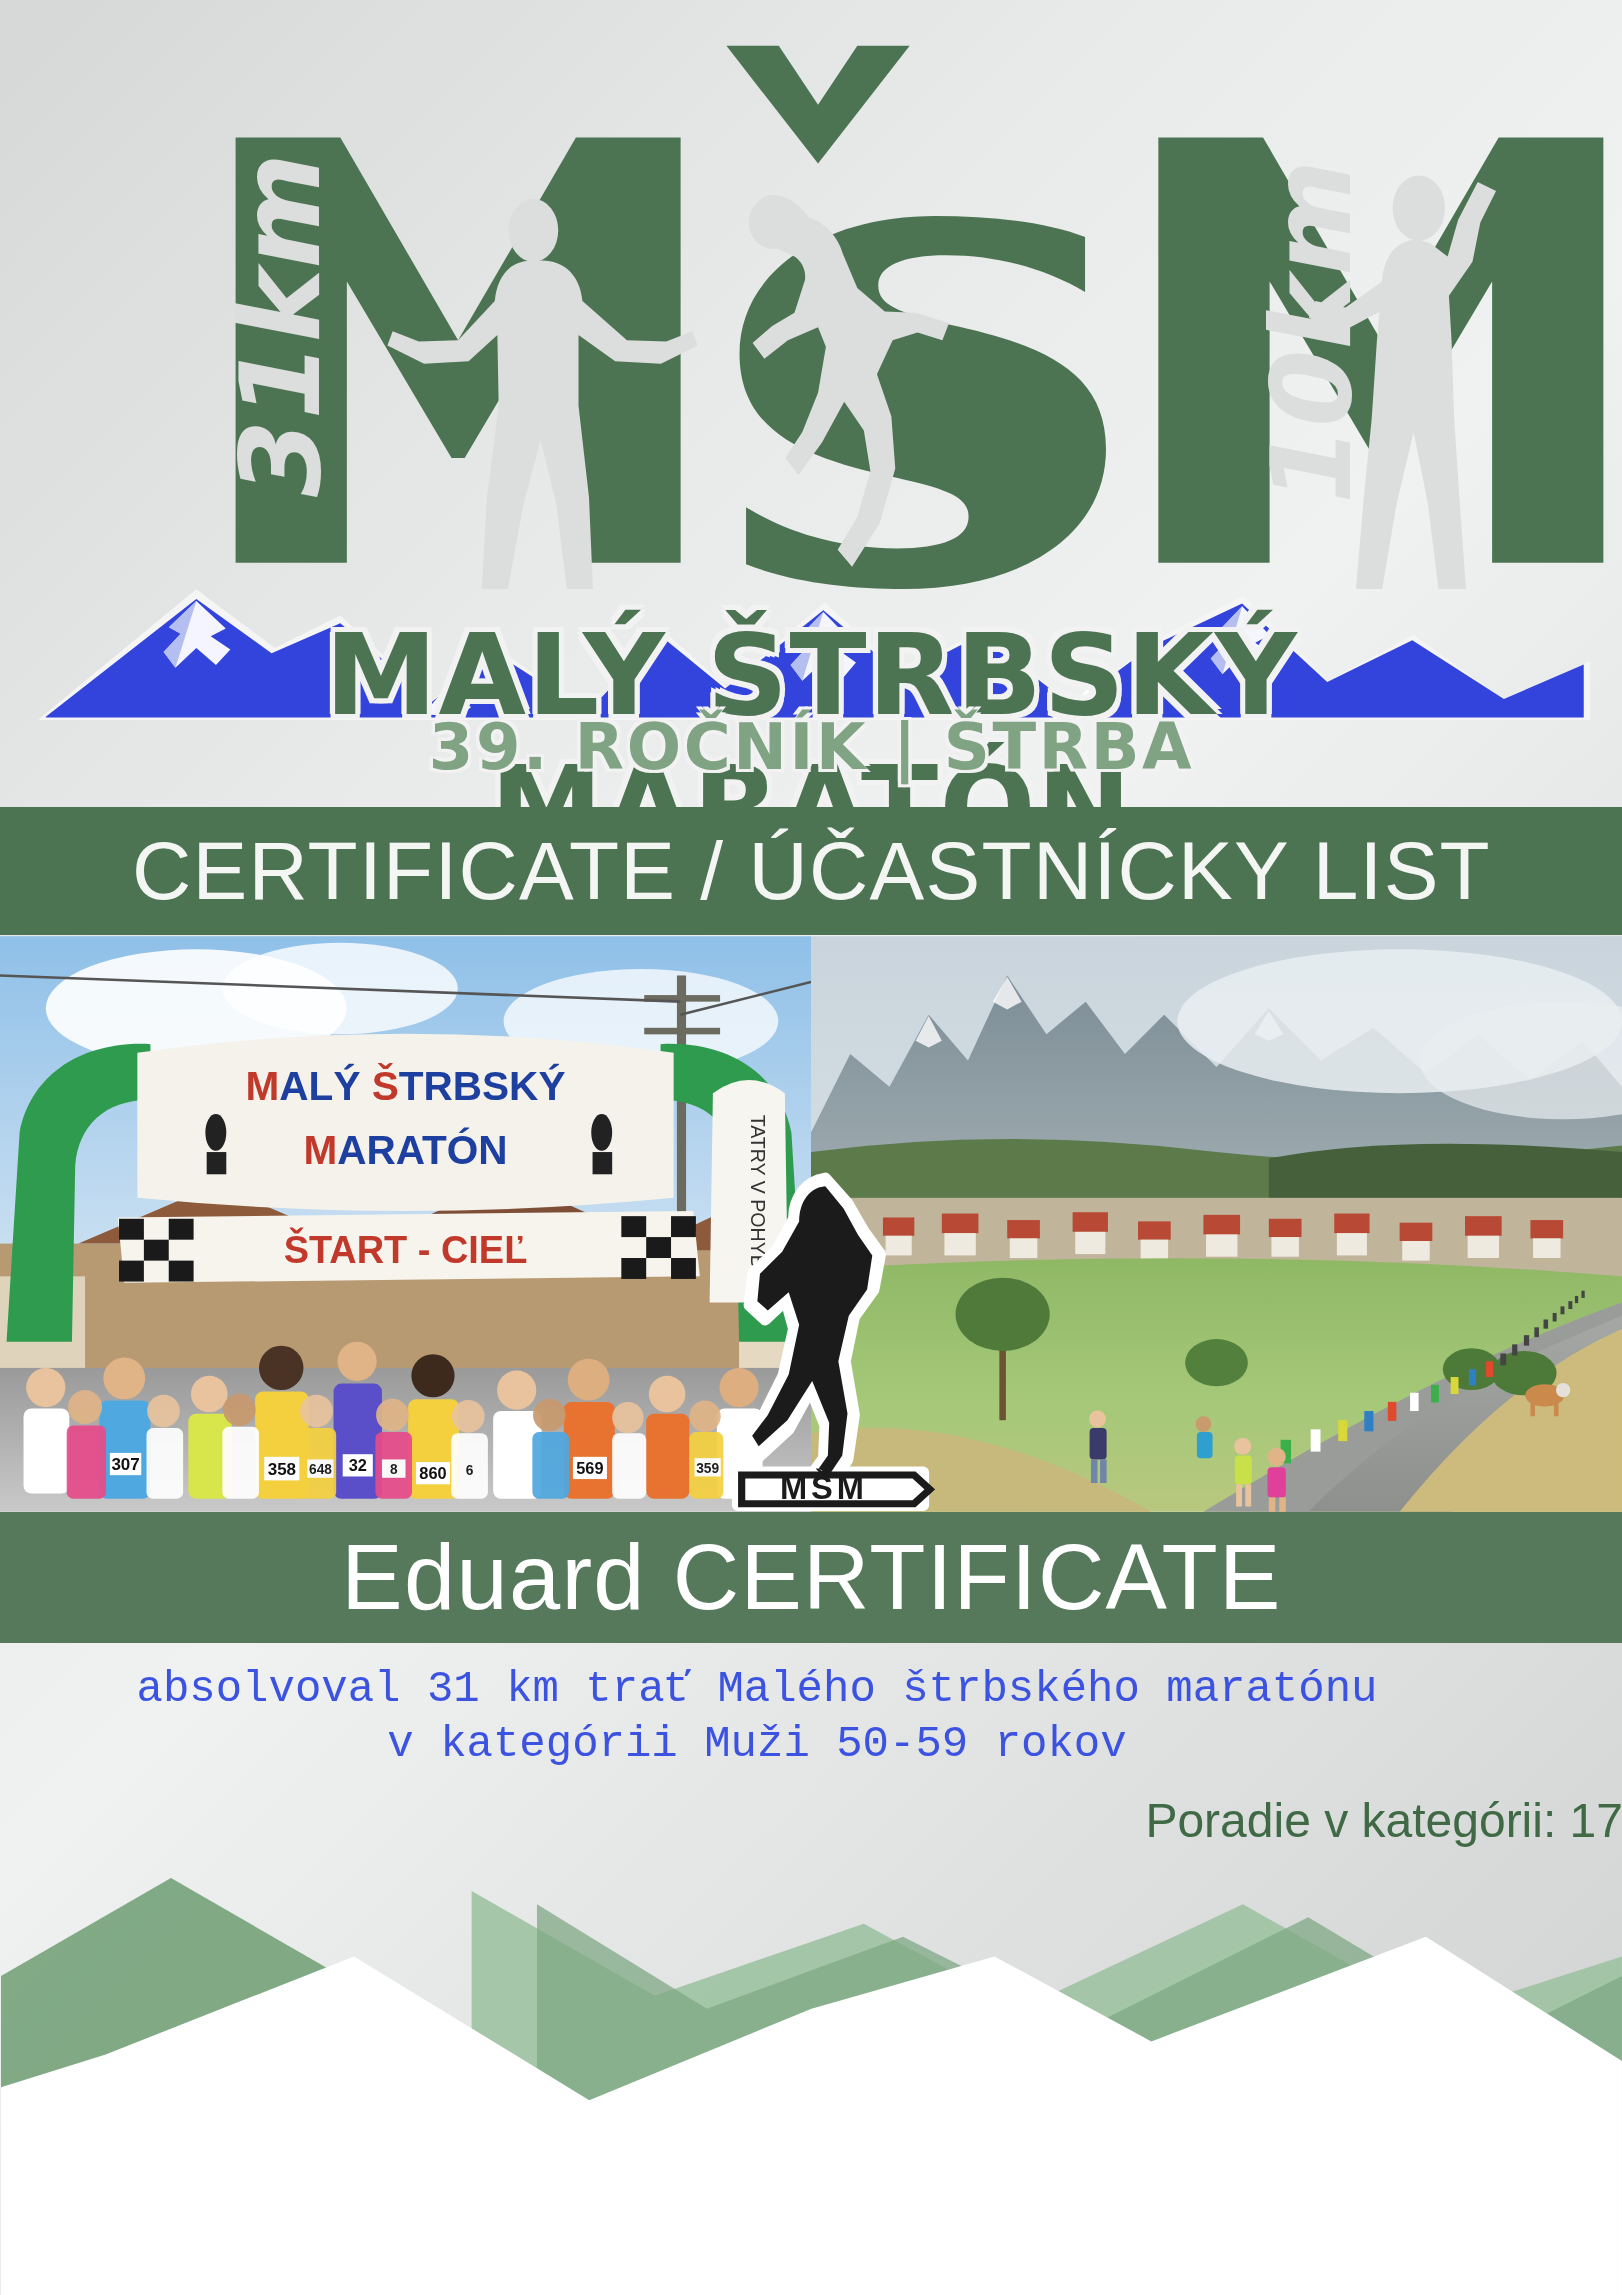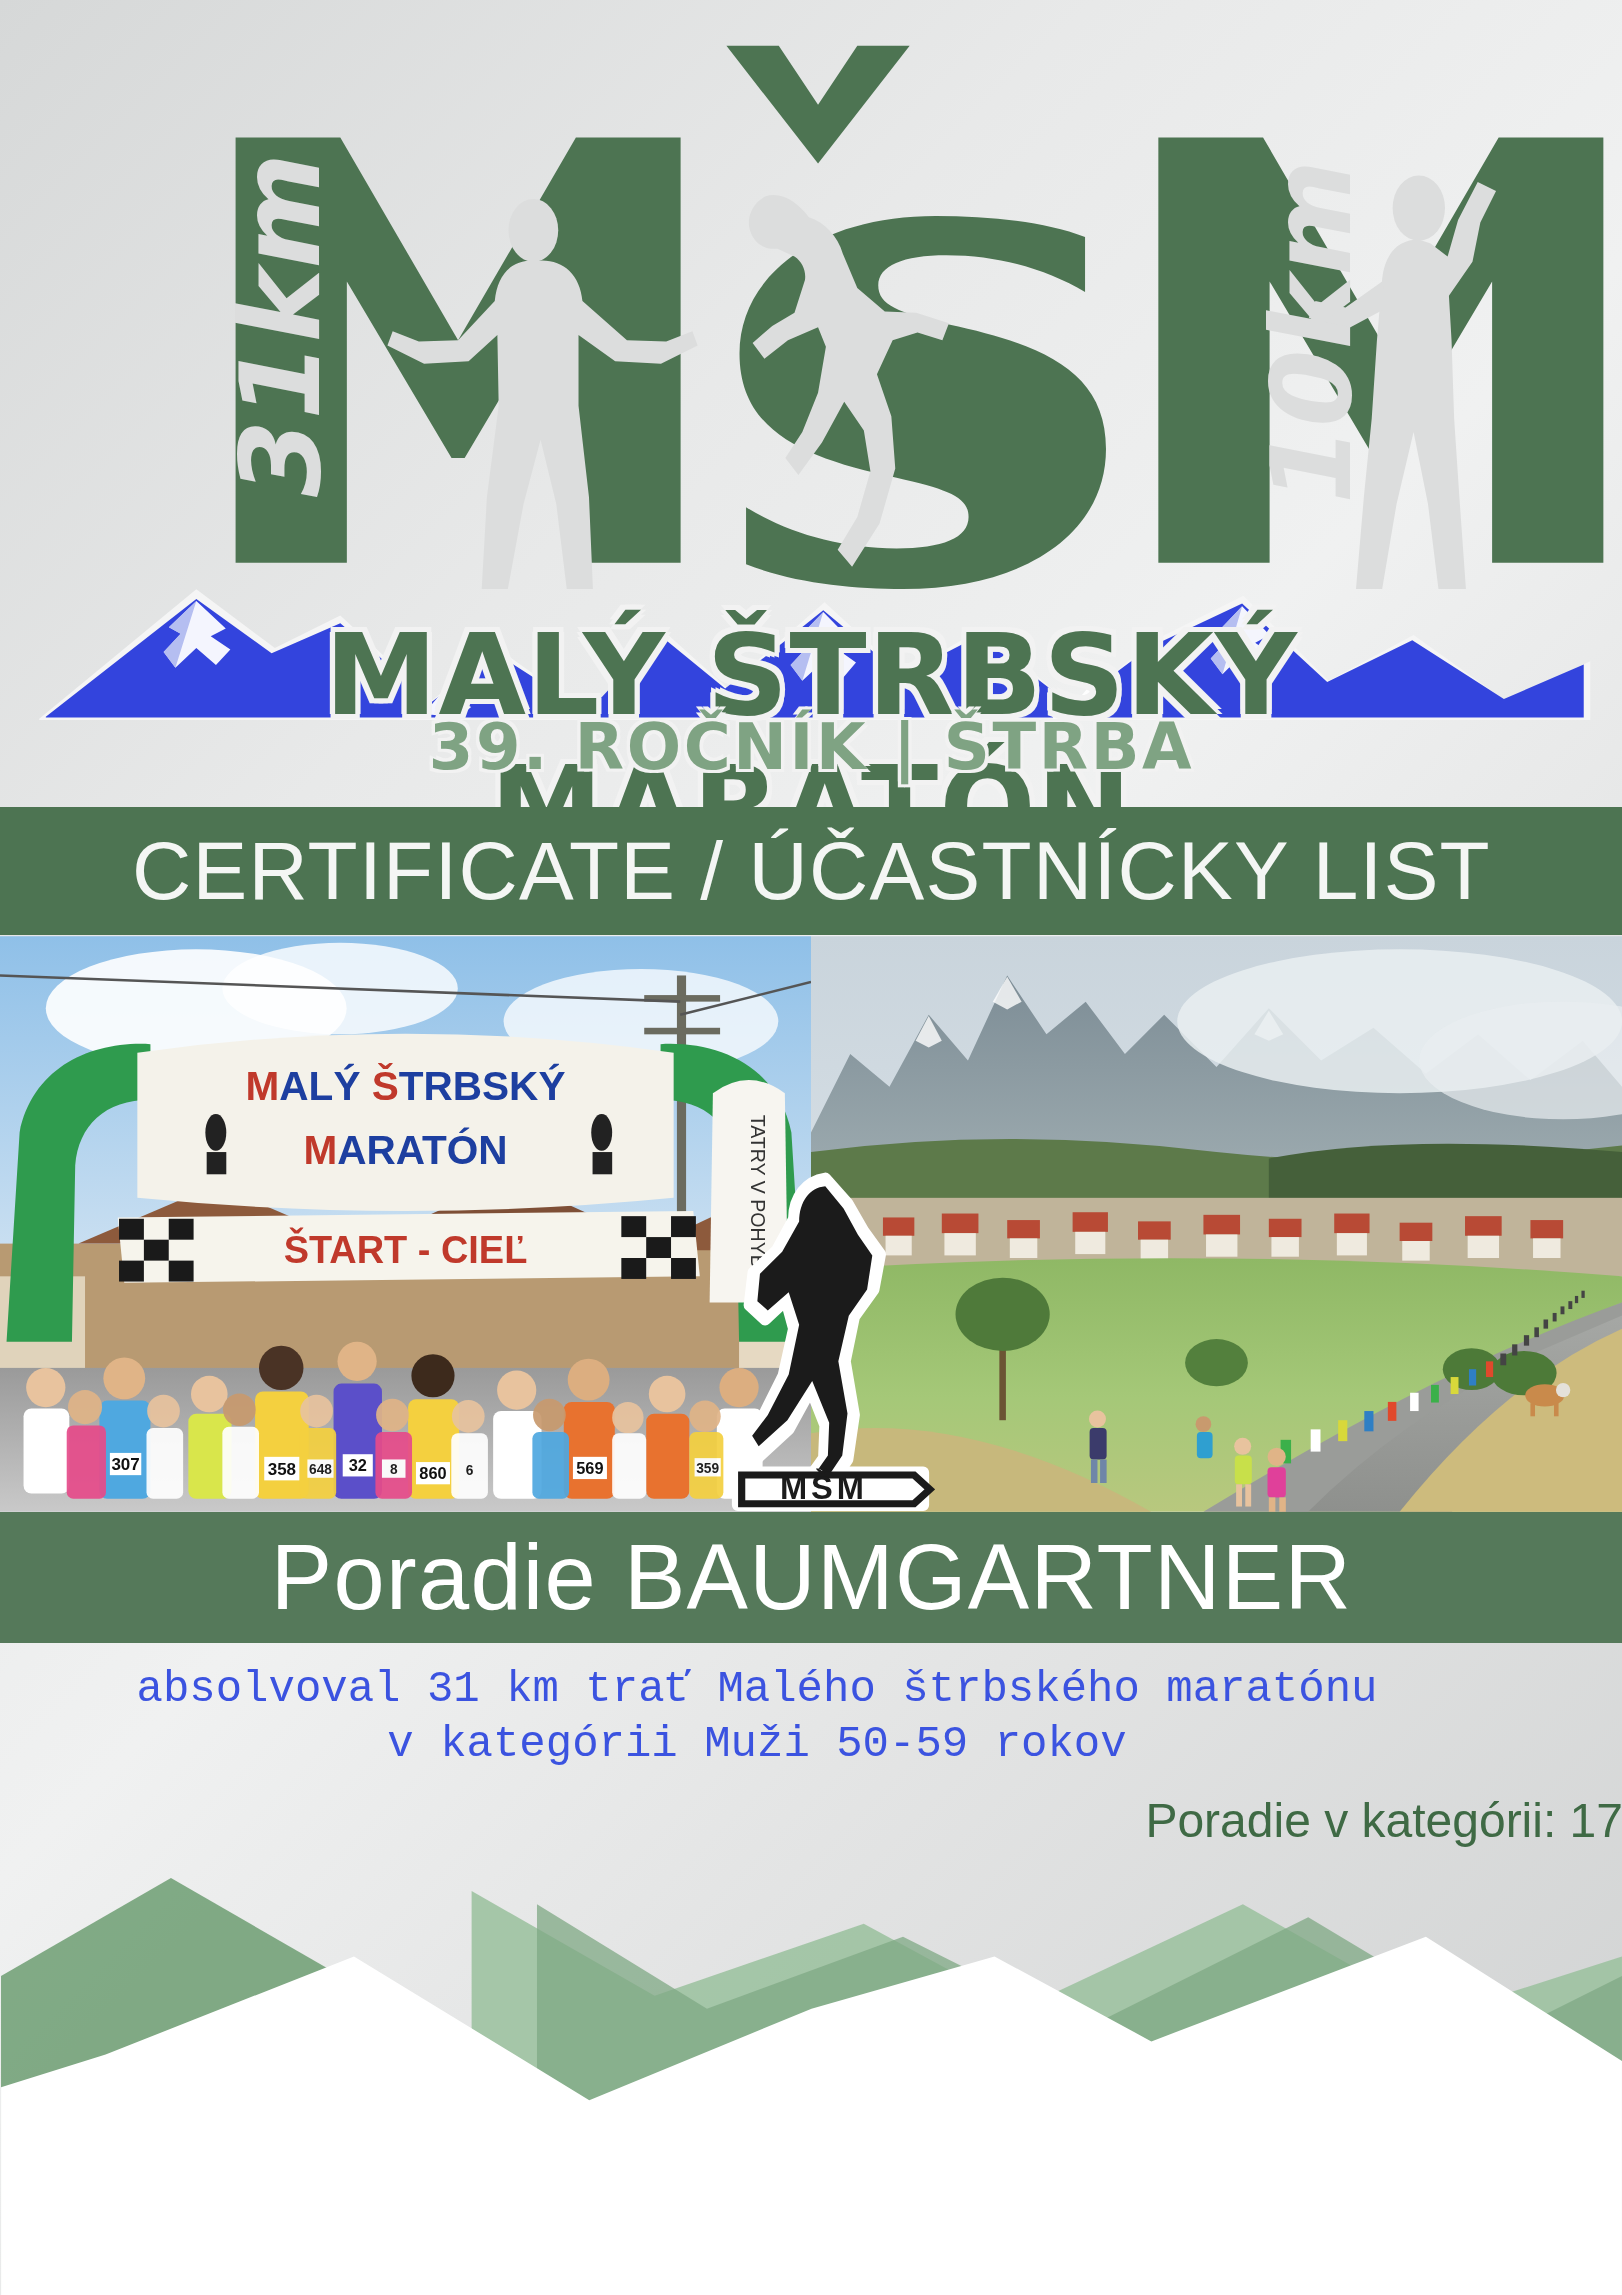--- a/index.html
+++ b/index.html
@@ -425,21 +425,21 @@
         <path d="M152 32 C128 34 112 56 112 86 L86 132 L52 166 L48 208 L64 222 L96 194 L112 244 L96 320 L64 382 L40 414 L50 430 L94 390 L132 330 L158 394 L156 444 L142 464 L158 474 L178 444 L186 380 L172 300 L188 230 L216 190 L224 138 L202 106 L180 66 Z"></path>
 
         <path d="M24 474 L288 474 L312 496 L288 518 L24 518 Z" fill="none" stroke="#1b1b1b" stroke-width="11"></path>
         <text x="150" y="510" font-family="Liberation Sans, sans-serif" font-size="50" font-weight="bold" fill="#1b1b1b" text-anchor="middle" letter-spacing="6">MŠM</text>
       </g>
     </svg>
 
   </div>
 
   <div class="name-band">
-    <span>Poradie BAUMGARTNER</span>
+    <span>Eduard CERTIFICATE</span>
   </div>
 
   <div class="desc">
     <div>absolvoval 31 km trať Malého štrbského maratónu</div>
     <div>v kategórii Muži 50-59 rokov</div>
   </div>
 
   <div class="results">
     <div>Poradie v kategórii: 17</div>
   </div>

